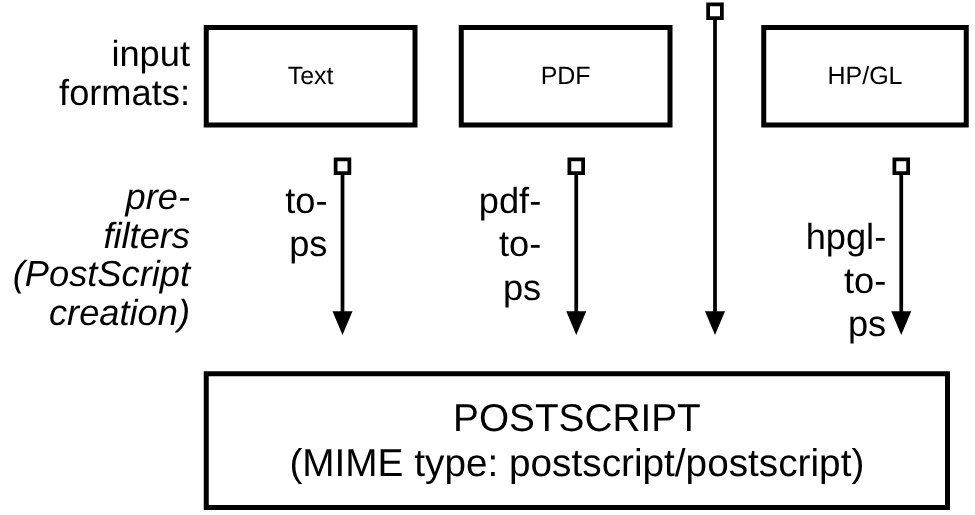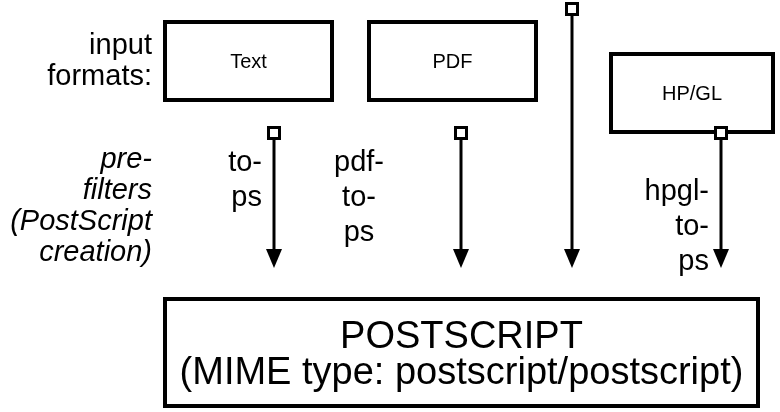--- a/index.html
+++ b/index.html
@@ -27,38 +27,38 @@
     position: absolute;
     border: 4px solid var(--fg);
     background: var(--bg);
     display: flex;
     align-items: center;
     justify-content: center;
     font-size: 20px;
   }
   .box-text { left: 163px; top: 20px; width: 171px; height: 82px; }
   .box-pdf  { left: 367px; top: 20px; width: 171px; height: 82px; }
-  .box-hpgl { left: 609px; top: 20px; width: 166px; height: 82px; margin-top: 32px; }
+  .box-hpgl { left: 609px; top: 20px; width: 166px; height: 82px; }
   .box-output {
     left: 163px; top: 297px; width: 597px; height: 111px;
     flex-direction: column;
     line-height: 36px;
-    font-size: 38px;
+    font-size: 31px;
     text-align: center;
   }
   .filter-label {
     position: absolute;
     top: 144px;
     width: 180px;
     text-align: right;
     line-height: 35px;
     white-space: nowrap;
   }
   .fl-1 { right: 518px; }
-  .fl-2 { right: 331px; text-align: center; }
+  .fl-2 { right: 347px; }
   .fl-3 { right: 71px; margin-top: 29px; }
   .lbl-input-formats { top: 29px; right: 628px; }
   .lbl-prefilters { top: 143px; right: 628px; }
   .overlay { position: absolute; left: 0; top: 0; }
   .arrow-line { stroke: var(--fg); stroke-width: 3; }
   .arrow-square { fill: var(--bg); stroke: var(--fg); stroke-width: 3; }
   .arrow-head { fill: var(--fg); stroke: none; }
 </style>
 </head>
 <body>

